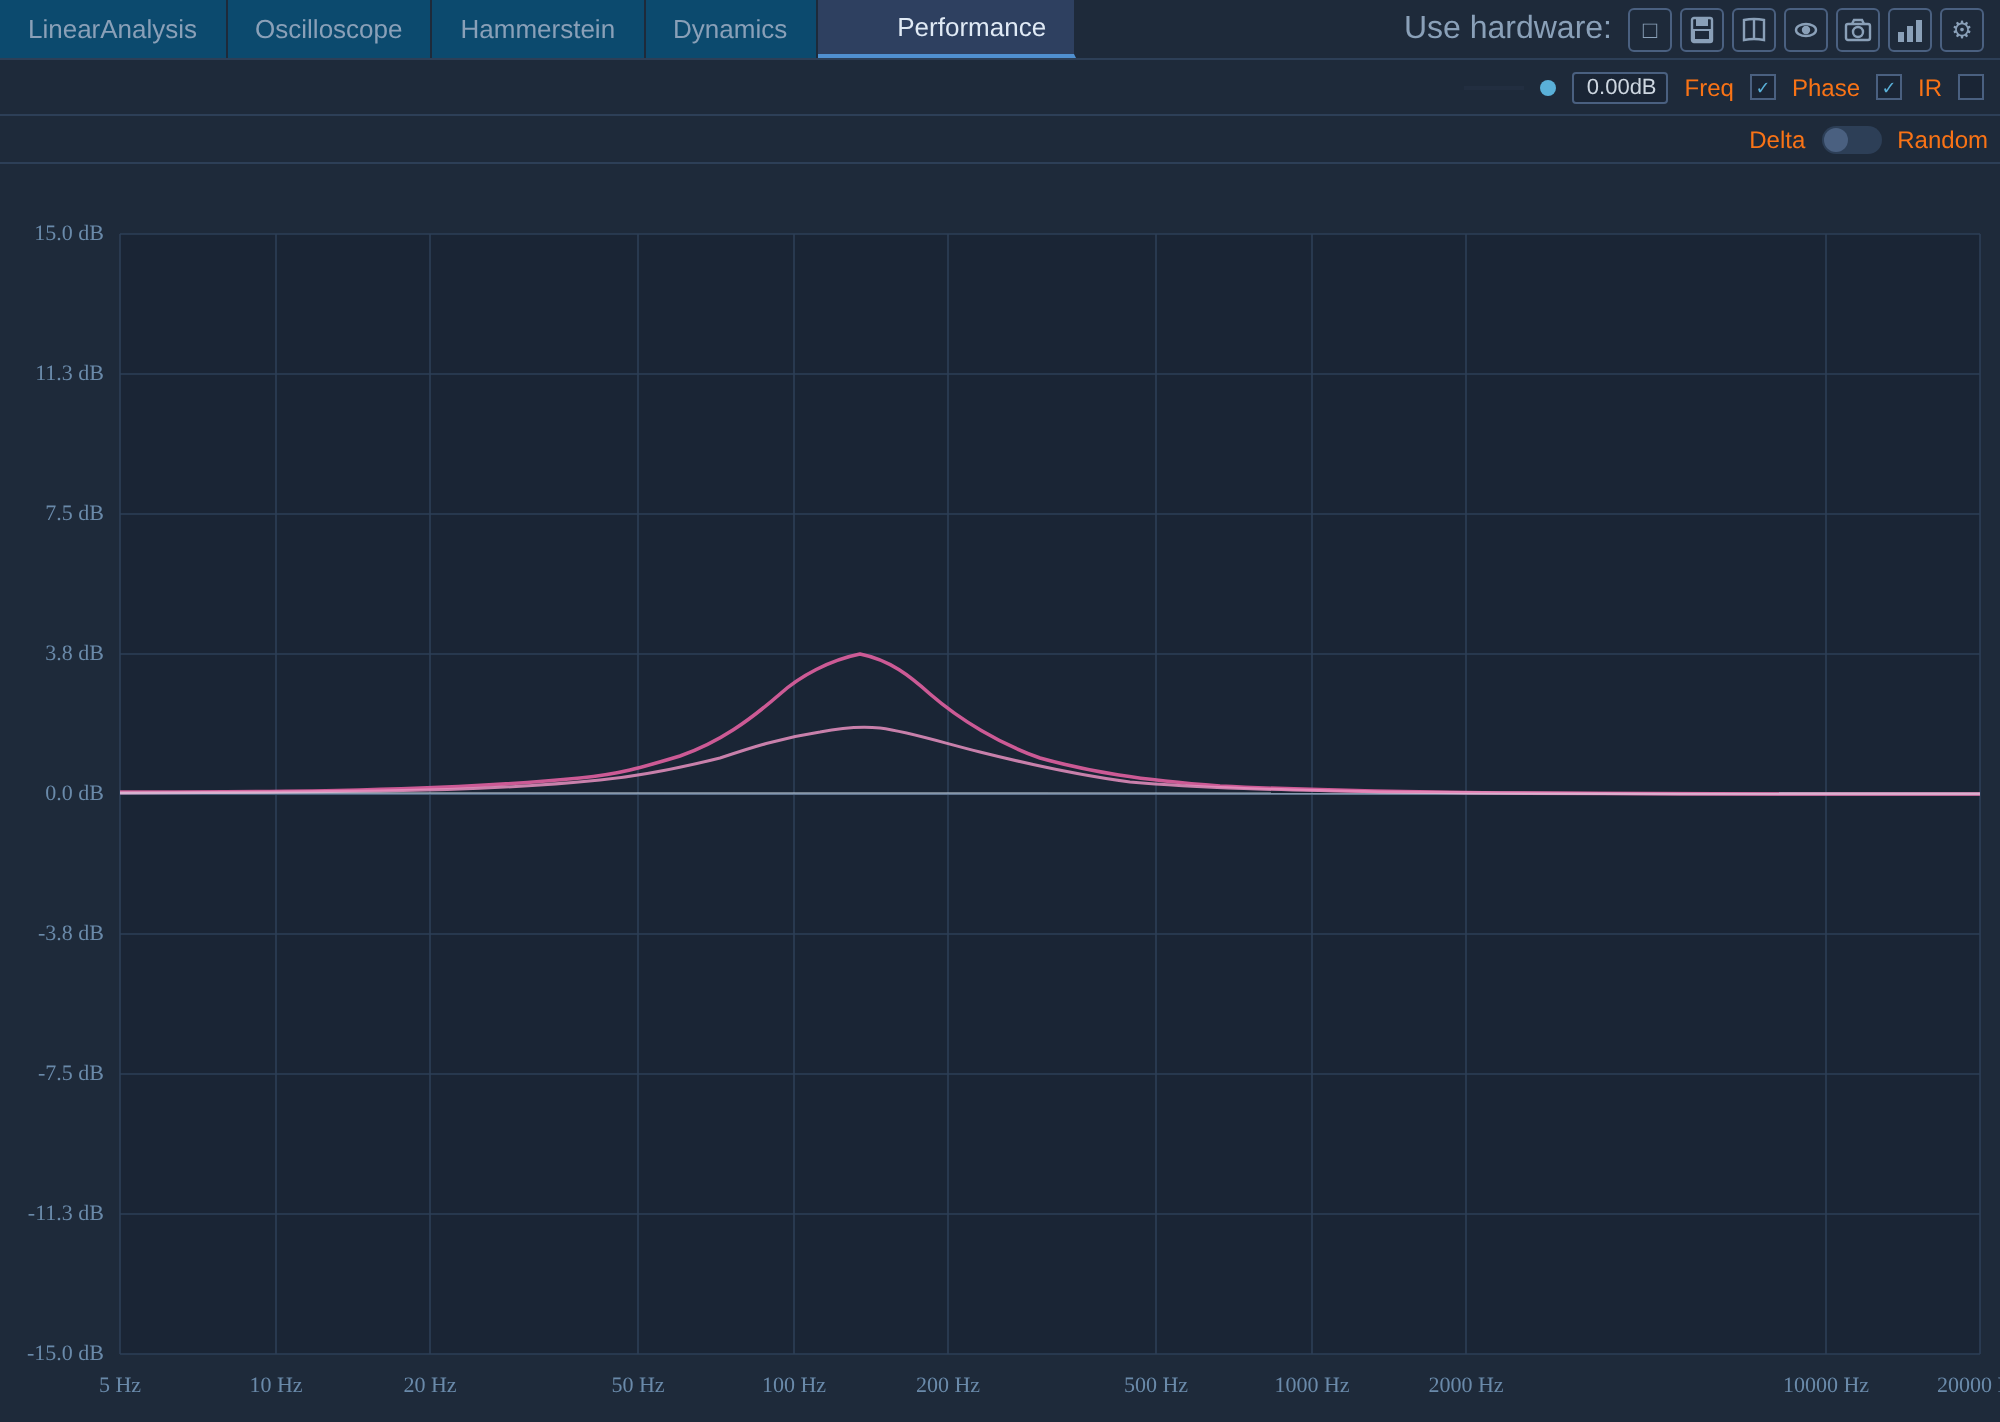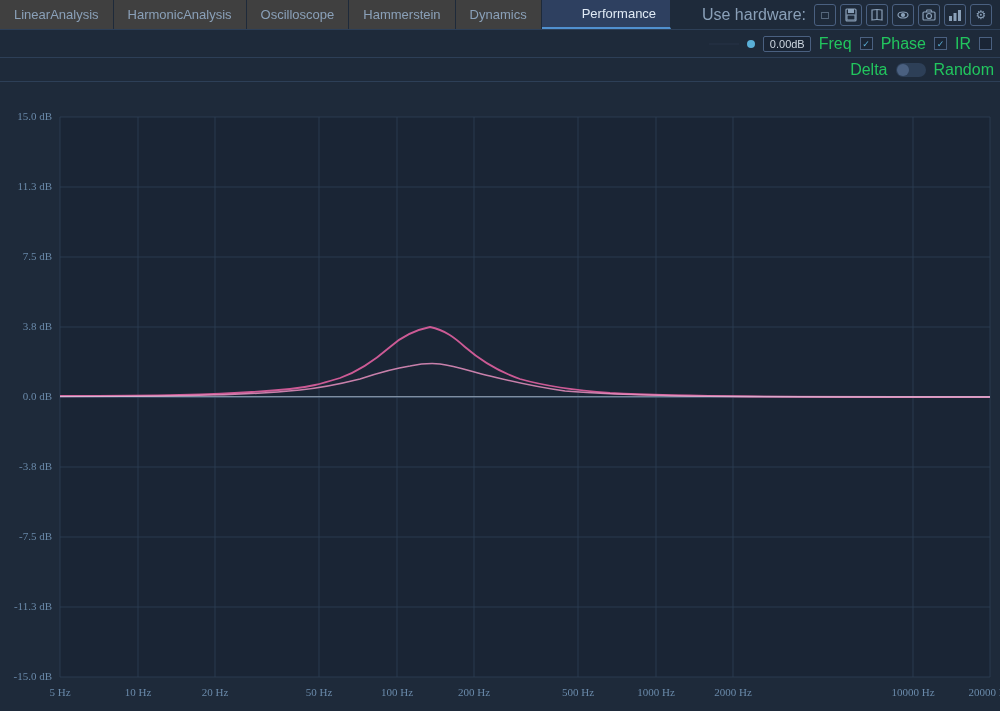--- a/index.html
+++ b/index.html
@@ -21,21 +21,21 @@
       border-bottom: 1px solid #2d3f57;
       position: relative;
     }
     .tab {
       display: flex;
       align-items: center;
       justify-content: center;
       padding: 0 14px;
       font-size: 13px;
       cursor: pointer;
-      background: #404040;
+      background: #0c4a6e;
       border-right: 1px solid #1e2a3a;
       color: #8aa0b8;
       white-space: nowrap;
     }
     .tab.active {
       background: #2e4060;
       color: #e0eaf5;
       border-bottom: 2px solid #5090d0;
       padding-left: 40px;
     }
@@ -101,22 +101,22 @@
       border: 1px solid #4a6080;
       background: #1a2535;
       padding: 1px 5px;
       font-size: 11px;
       color: #cdd6e0;
       border-radius: 2px;
       min-width: 48px;
       text-align: right;
     }
     .ctrl-label {
-      font-size: 16px;
-      color: #22c55e;
+      font-size: 12px;
+      color: #f97316;
     }
     .cb {
       width: 13px;
       height: 13px;
       border: 1px solid #4a6080;
       background: #1a2535;
       display: flex;
       align-items: center;
       justify-content: center;
       cursor: pointer;
@@ -193,21 +193,20 @@
       top: 0; left: 0;
       width: 100%;
       height: 100%;
     }
   </style>
 </head>
 <body>
 
 <div id="tab-bar">
   <div class="tab">LinearAnalysis</div>
-  <div class="tab">HarmonicAnalysis</div>
   <div class="tab">Oscilloscope</div>
   <div class="tab">Hammerstein</div>
   <div class="tab">Dynamics</div>
   <div class="tab active">Performance</div>
 
   <div id="hardware-bar">
     <span class="hw-label">Use hardware:</span>
     <div class="hw-icon">□</div>
     <div class="hw-icon">
       <svg width="14" height="14" viewBox="0 0 14 14" fill="#8aa0b8">

